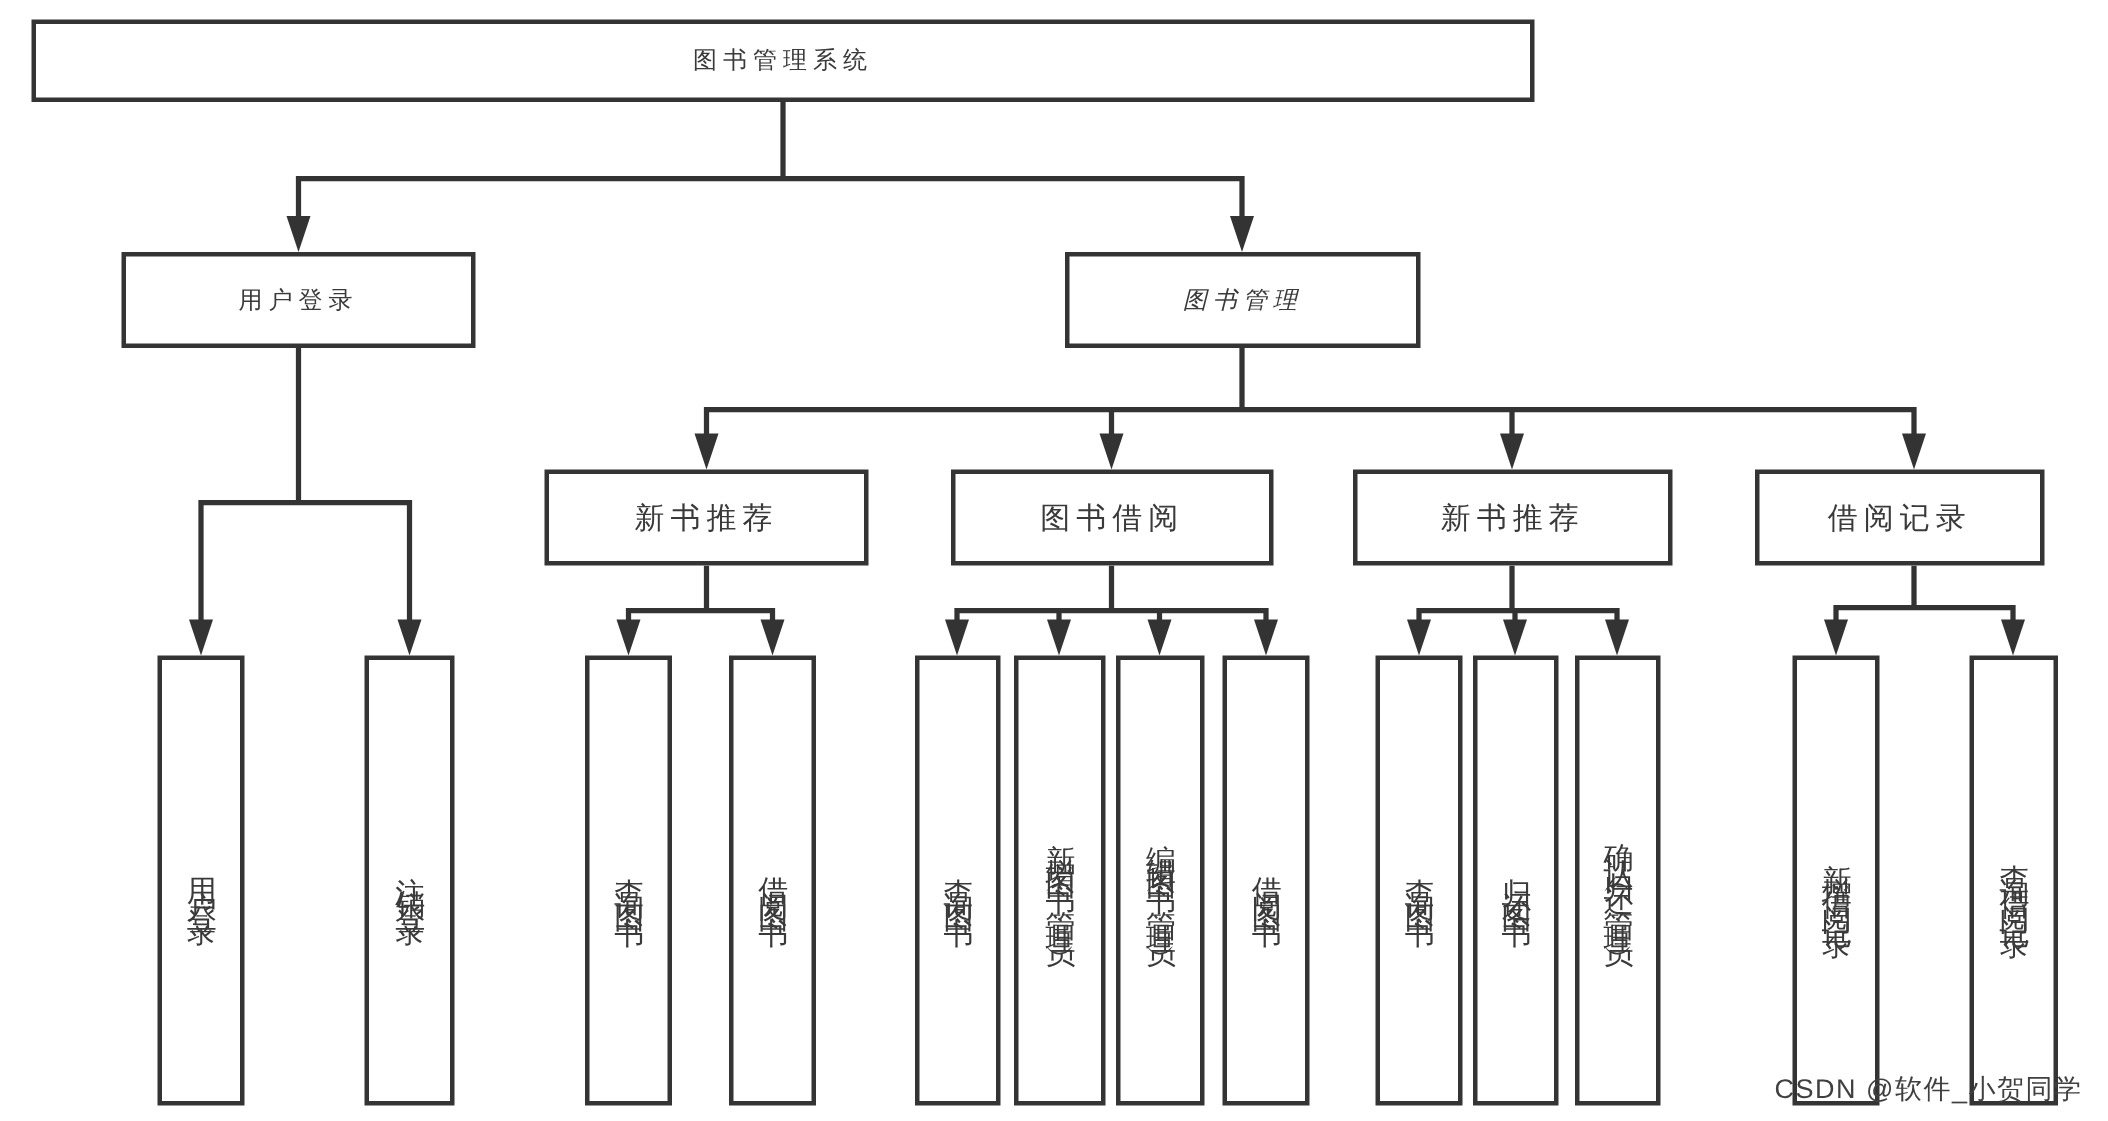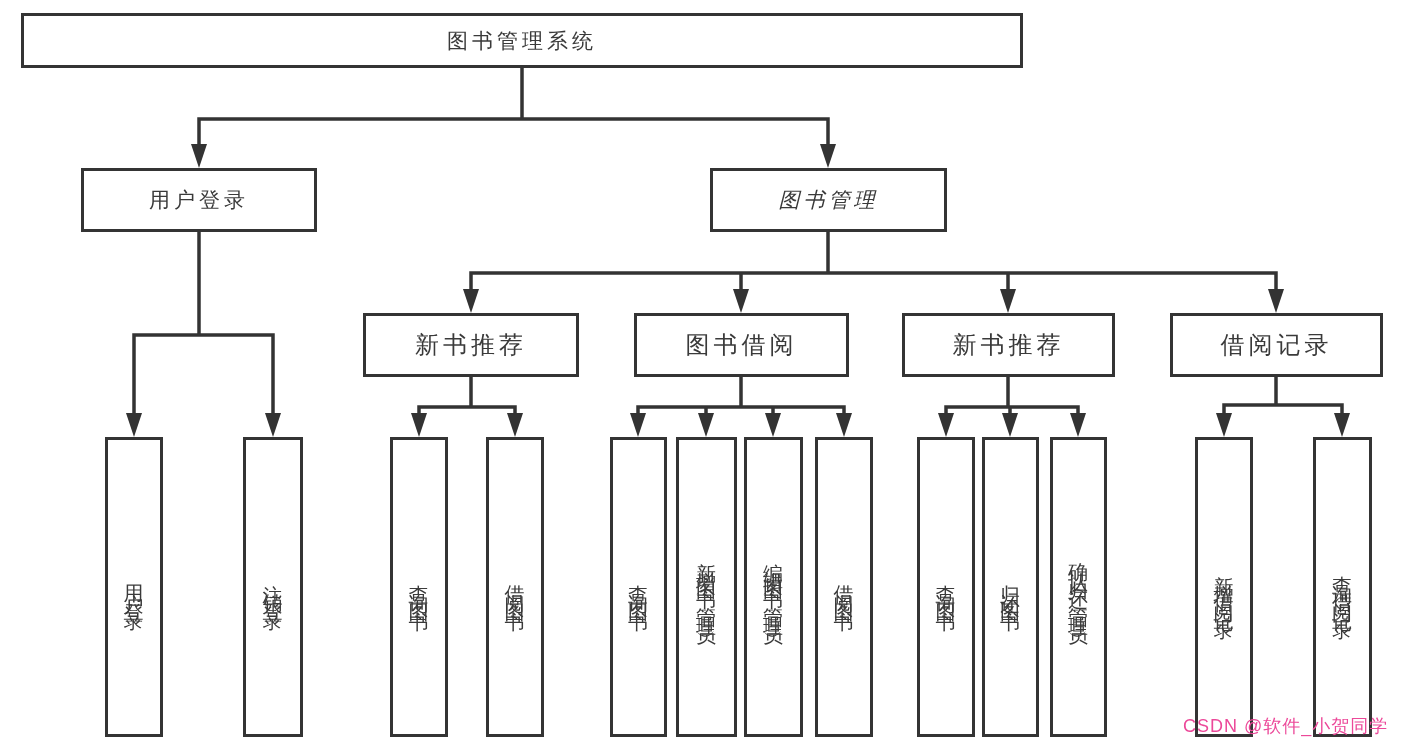--- a/index.html
+++ b/index.html
@@ -4,36 +4,36 @@
 <style>
   html,body{margin:0;padding:0;background:#ffffff;}
   .stage{
     position:relative;width:1405px;height:747px;background:#ffffff;overflow:hidden;
     font-family:"Liberation Sans","DejaVu Sans",sans-serif;color:#3a3a3a;
   }
   .wires{position:absolute;left:0;top:0;width:1405px;height:747px;}
   .node{
     position:absolute;box-sizing:border-box;background:#ffffff;
     border:3px solid #343434;display:flex;align-items:center;justify-content:center;
-    font-size:21px;letter-spacing:4px;white-space:nowrap;
+    font-size:16px;letter-spacing:4px;white-space:nowrap;
   }
   .root{left:21px;top:13px;width:1002px;height:55px;}
   .lvl2{top:168px;height:64px;}
-  .lvl3{top:313px;height:64px;font-size:24px;}
+  .lvl3{top:313px;height:64px;font-size:20px;}
   .leaf{
     position:absolute;top:437px;height:300px;box-sizing:border-box;background:#ffffff;
     border:3px solid #343434;display:flex;align-items:center;justify-content:center;
   }
   .vtext{
     writing-mode:vertical-lr;text-orientation:mixed;
     font-size:20px;letter-spacing:9px;line-height:1;white-space:nowrap;
   }
   .watermark{
     position:absolute;left:1183px;top:714px;font-size:18px;letter-spacing:1px;
-    color:#ec4899;white-space:nowrap;text-align:center;
+    color:#404040;white-space:nowrap;text-align:center;
   }
 </style>
 </head>
 <body>
 
 <div class="stage">
 
   <svg class="wires" viewBox="0 0 1405 747" xmlns="http://www.w3.org/2000/svg">
     <g stroke="#333333" stroke-width="3.5" fill="none">
 
@@ -75,21 +75,21 @@
   </svg>
 
   <div class="node root">图书管理系统</div>
 
   <div class="node lvl2" style="left:81px;width:236px;">用户登录</div>
   <div class="node lvl2" style="left:710px;width:237px;font-style:italic;">图书管理</div>
 
   <div class="node lvl3" style="left:363px;width:216px;">新书推荐</div>
   <div class="node lvl3" style="left:634px;width:215px;">图书借阅</div>
   <div class="node lvl3" style="left:902px;width:213px;">新书推荐</div>
-  <div class="node lvl3" style="left:1170px;width:213px;">借阅记录</div>
+  <div class="node lvl3" style="left:1170px;width:193px;">借阅记录</div>
 
   <div class="leaf" style="left:105px;width:58px;">
     <span class="vtext">用户登录</span>
   </div>
   <div class="leaf" style="left:243px;width:60px;">
     <span class="vtext">注销登录</span>
   </div>
 
   <div class="leaf" style="left:390px;width:58px;">
     <span class="vtext">查询图书</span>

